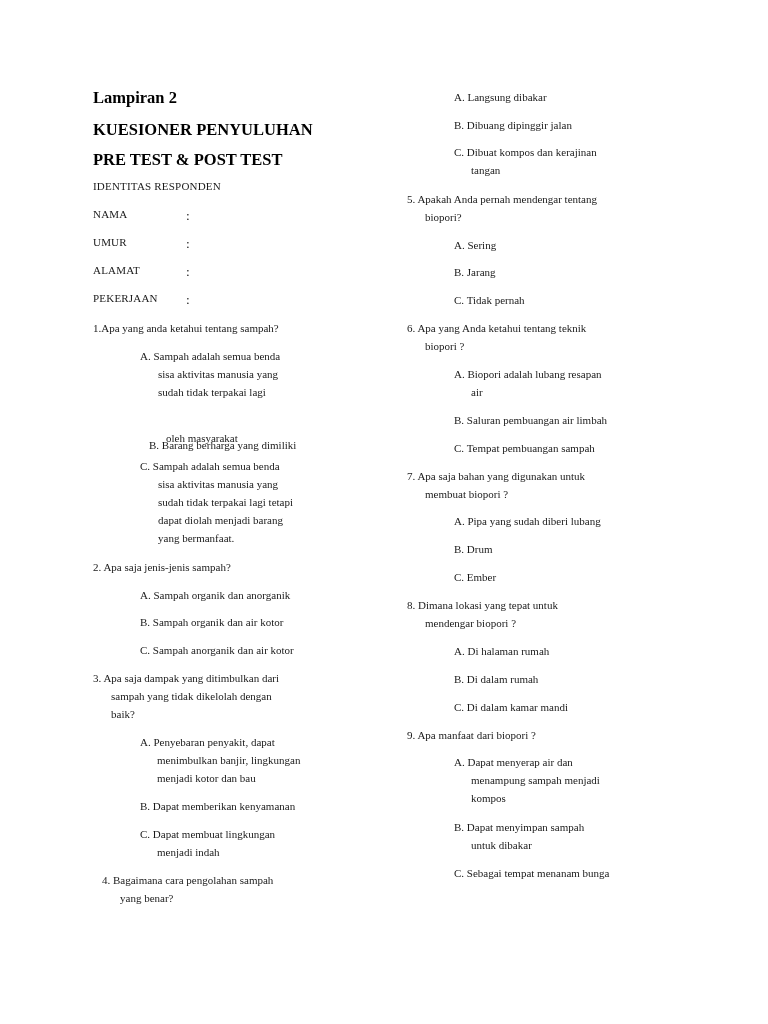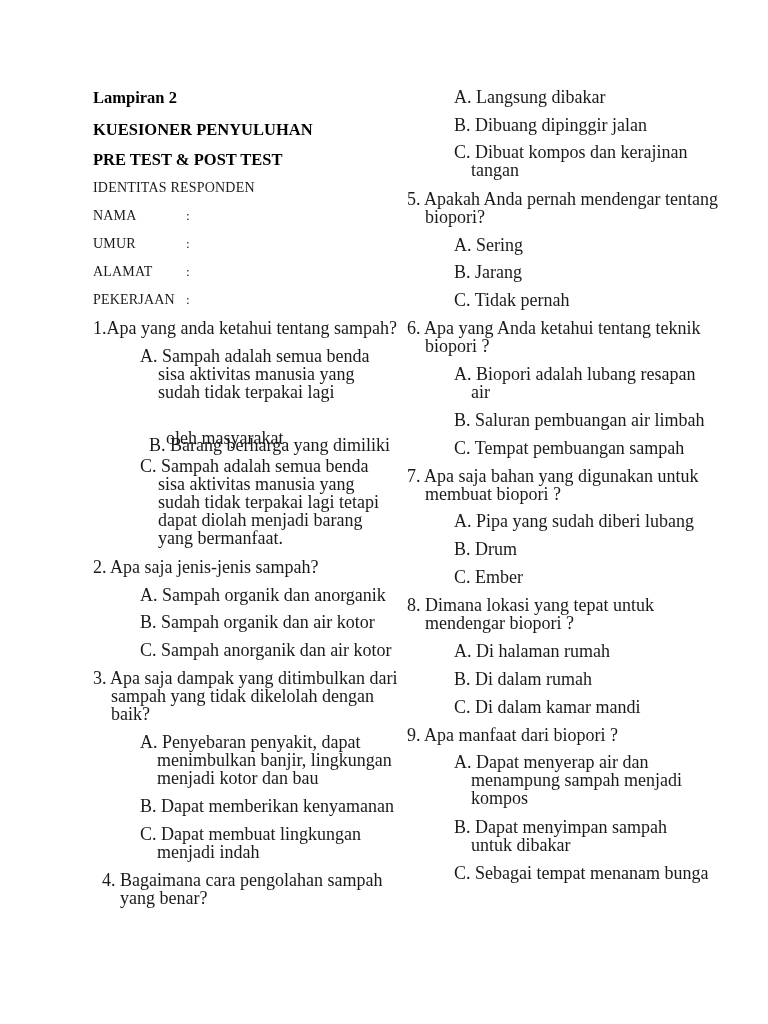--- a/index.html
+++ b/index.html
@@ -1,20 +1,20 @@
 <!DOCTYPE html>
 <html><head>
   <meta charset="utf-8">
   <style>
     html, body { margin: 0; padding: 0; background: #ffffff; }
     body { width: 768px; height: 1024px; position: relative; overflow: hidden;
            font-family: "Liberation Serif", "DejaVu Serif", serif; color: #1a1a1a; }
-    .t { position: absolute; font-size: 18px; line-height: 18px; white-space: nowrap; }
+    .t { position: absolute; font-size: 11px; line-height: 18px; white-space: nowrap; }
     .h { position: absolute; font-weight: bold; font-size: 16.5px; white-space: nowrap; color: #000; }
-    .id { position: absolute; font-size: 14px; letter-spacing: 0.2px; white-space: nowrap; }
+    .id { position: absolute; font-size: 11px; letter-spacing: 0.2px; white-space: nowrap; }
     .colon { position: absolute; font-size: 13.5px; }
   </style>
 </head>
 <body>
 
 <div class="h" style="left:93px;top:88px;">Lampiran 2</div>
 <div class="h" style="left:93px;top:120px;">KUESIONER PENYULUHAN</div>
 <div class="h" style="left:93px;top:150px;">PRE TEST &amp; POST TEST</div>
 
 <div class="id" style="left:93px;top:180px;">IDENTITAS RESPONDEN</div>

